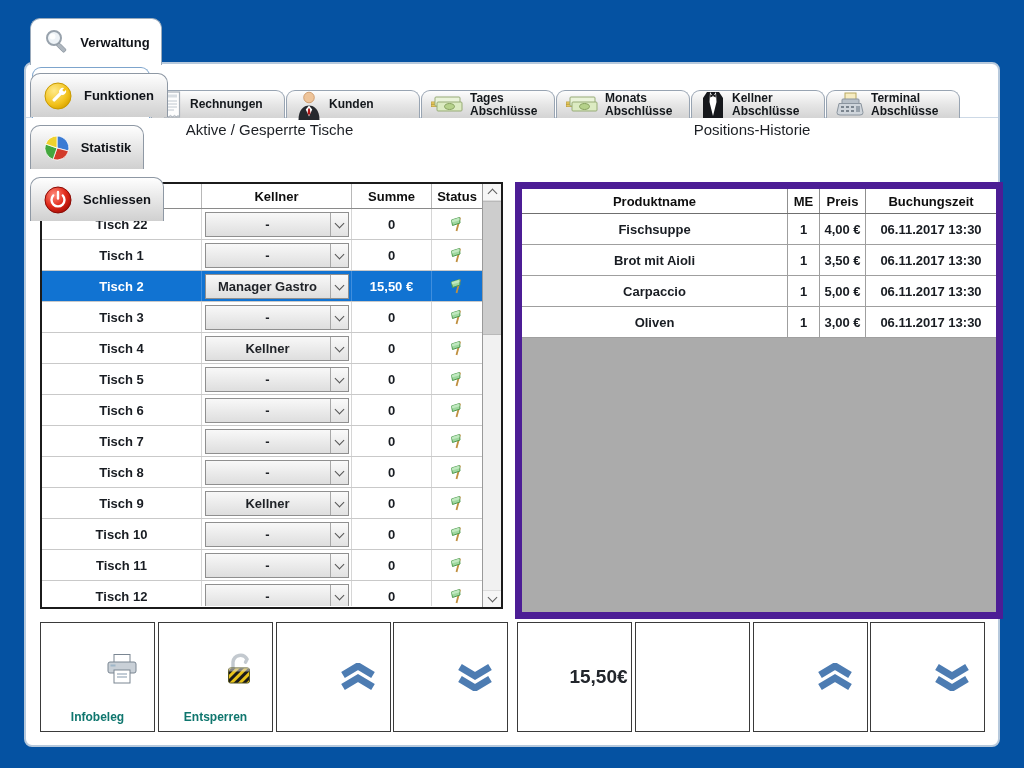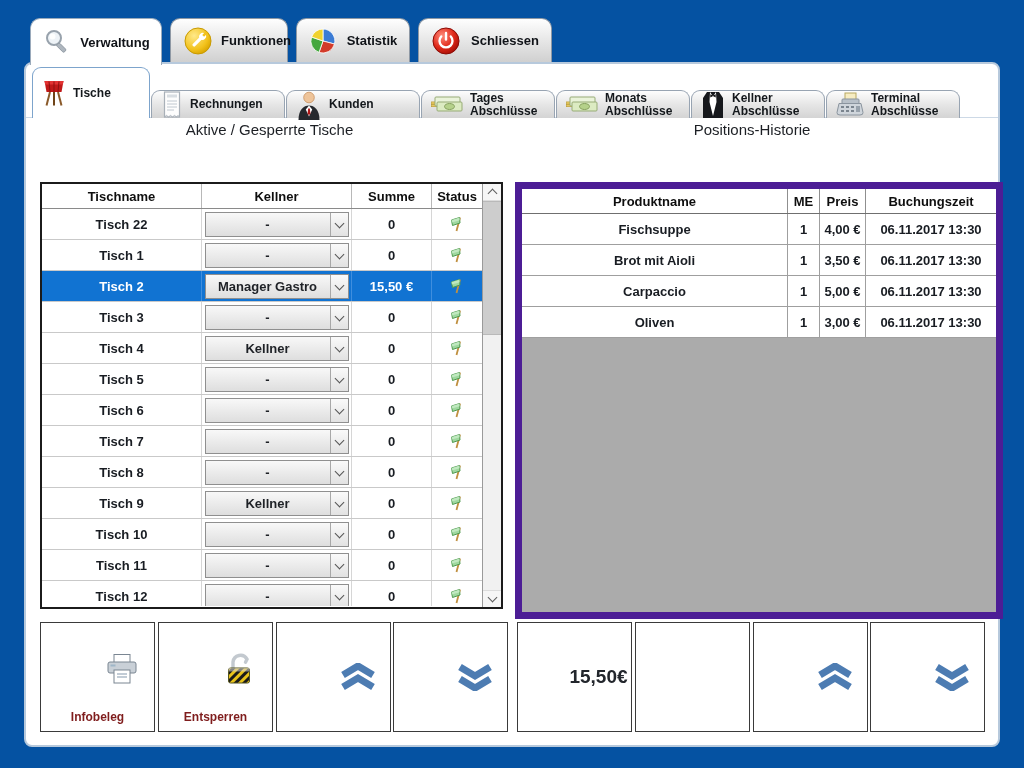--- a/index.html
+++ b/index.html
@@ -1,20 +1,20 @@
 <!DOCTYPE html>
 <html><head>
 <meta charset="utf-8">
 <style>
   html,body{margin:0;padding:0;}
   body{width:1024px;height:768px;font-family:"Liberation Sans","DejaVu Sans",sans-serif;}
   .stage{position:relative;width:1024px;height:768px;background:#0552a2;overflow:hidden;}
 
   
-  .main-tab-bar{position:absolute;left:30px;top:18px;display:flex;gap:8px;z-index:3;align-items:flex-start;}
+  .main-tab-bar{position:absolute;left:30px;top:18px;display:flex;gap:8px;z-index:3;align-items:flex-start;flex-direction:column;}
   .main-tab{height:44px;box-sizing:border-box;border:1px solid #8e98a4;border-bottom:none;
     border-radius:10px 10px 0 0;background:linear-gradient(#fefefe 0%,#e9e9e9 45%,#d0d0d0 100%);
     display:flex;align-items:center;padding:0 10px 0 12px;gap:8px;cursor:pointer;}
   .main-tab.active{background:#ffffff;height:47px;border-color:#9aaabb;z-index:4;}
   .tab-label{flex:1;text-align:center;font-weight:bold;font-size:13px;color:#101318;}
 
   
   .panel{position:absolute;left:24px;top:62px;width:972px;height:681px;background:#ffffff;
     border:2px solid #b7c9dc;border-radius:8px;z-index:1;}
   .subtab-baseline{position:absolute;left:0;right:0;top:53px;height:1px;background:#cdd9e6;z-index:1;}
@@ -74,21 +74,21 @@
     font-weight:bold;font-size:13px;color:#0e0e0e;border-right:1px solid #8f8f8f;}
   .rt-header .hcell:last-child{border-right:none;}
   .rt-row{height:30px;background:#ffffff;border-bottom:1px solid #9f9f9f;}
   .rt-row .cell{height:100%;display:flex;align-items:center;justify-content:center;
     border-right:1px solid #9f9f9f;font-weight:bold;font-size:13px;color:#181c22;box-sizing:border-box;}
   .rt-row .cell:last-child{border-right:none;}
 
   
   .bbtn{position:absolute;top:558px;width:115px;height:110px;background:#ffffff;border:1px solid #3a3a3a;
     box-sizing:border-box;display:flex;align-items:center;justify-content:center;cursor:pointer;padding-left:48px;}
-  .bbtn .btn-label{position:absolute;bottom:7px;left:0;right:0;text-align:center;font-weight:bold;font-size:12px;color:#7f1d1d;}
+  .bbtn .btn-label{position:absolute;bottom:7px;left:0;right:0;text-align:center;font-weight:bold;font-size:12px;color:#0f766e;}
   .bbtn .icon.lifted{margin-bottom:16px;}
   .sum-text{font-size:19px;font-weight:bold;color:#22262c;}
 
   .icon{display:flex;align-items:center;justify-content:center;}
   .icon svg{display:block;}
 </style>
 </head>
 <body>
 
 <div class="stage">
@@ -97,21 +97,21 @@
       <div class="main-tab active" style="width: 132px;">
         <span class="icon">
           <svg viewBox="0 0 28 28" width="28" height="28">
             <circle cx="11" cy="10" r="7" fill="#eef3f7" stroke="#98a2ac" stroke-width="2"></circle>
             <circle cx="9.5" cy="8.5" r="3" fill="#ffffff" opacity="0.85"></circle>
             <rect x="16" y="14.5" width="10.5" height="4" rx="1.5" transform="rotate(45 16 14.5)" fill="#aeb6be" stroke="#8a949e" stroke-width="0.8"></rect>
           </svg>
         </span>
         <span class="tab-label">Verwaltung</span>
       </div>
-      <div class="main-tab" style="width: 118px;">
+      <div class="main-tab" style="width: 138px;">
         <span class="icon">
           <svg viewBox="0 0 30 30" width="30" height="30">
             <defs>
               <radialGradient id="gy" cx="35%" cy="30%" r="75%">
                 <stop offset="0%" stop-color="#ffe98a"></stop>
                 <stop offset="70%" stop-color="#f2c21c"></stop>
                 <stop offset="100%" stop-color="#d9a400"></stop>
               </radialGradient>
             </defs>
             <circle cx="15" cy="15" r="13" fill="url(#gy)" stroke="#c89a00" stroke-width="1"></circle>

